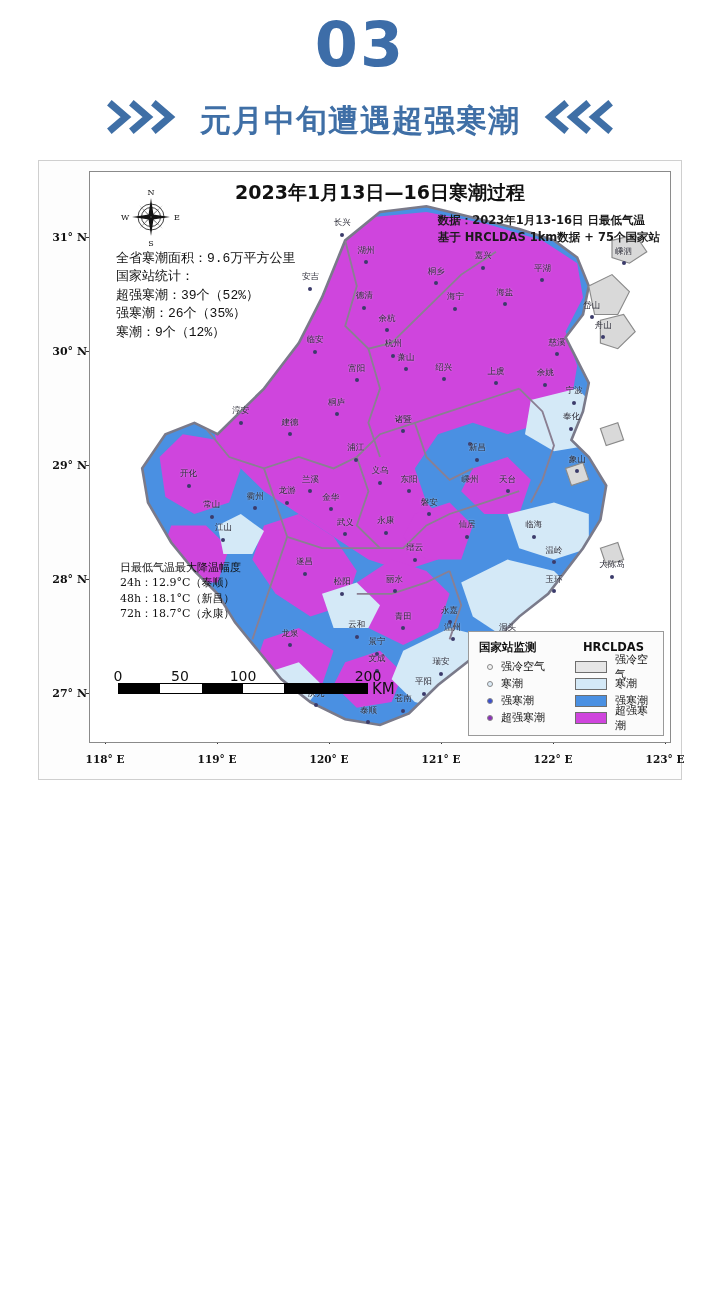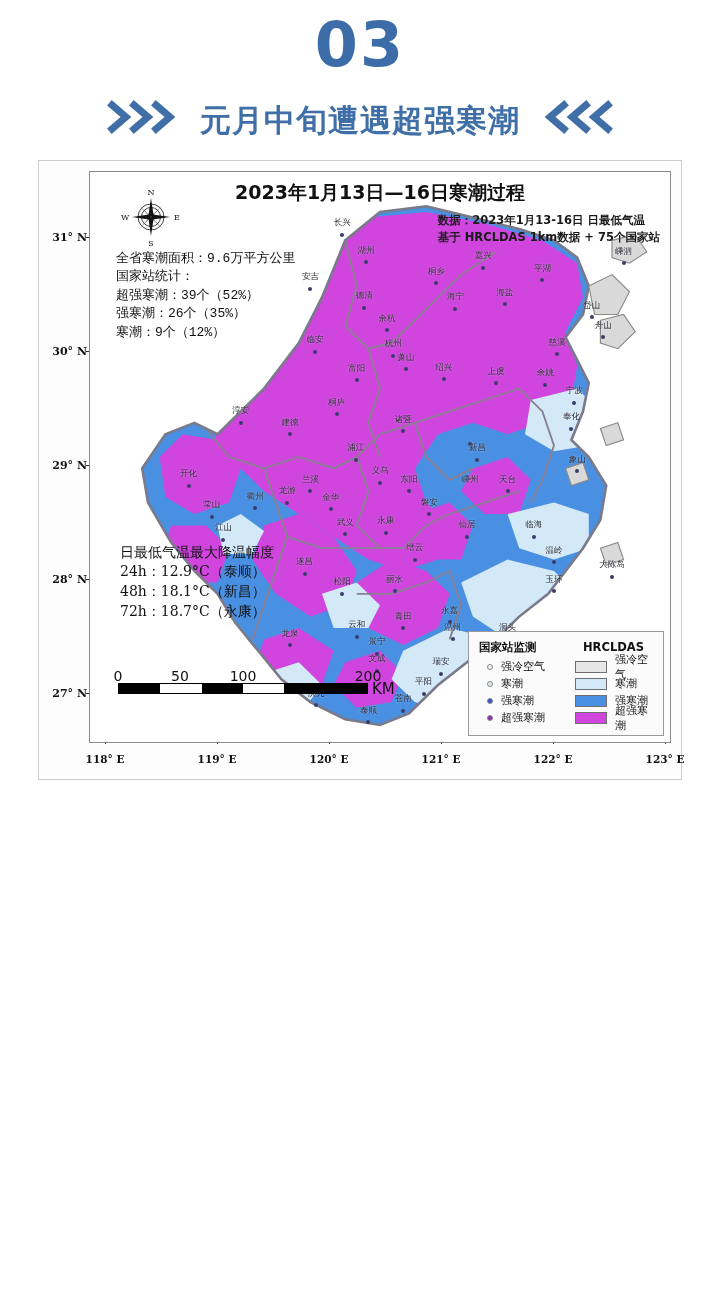--- a/index.html
+++ b/index.html
@@ -118,21 +118,21 @@
     font-size: 13px;
     color: #111;
     line-height: 1.42;
     white-space: nowrap;
     z-index: 30;
   }
   .drop-box {
     position: absolute;
     left: 30px; bottom: 120px;
     font-family: "DejaVu Serif", serif;
-    font-size: 14px;
+    font-size: 11px;
     color: #111;
     line-height: 1.42;
     white-space: nowrap;
     z-index: 30;
   }
 
   
   .compass {
     position: absolute;
     left: 30px; top: 14px;

